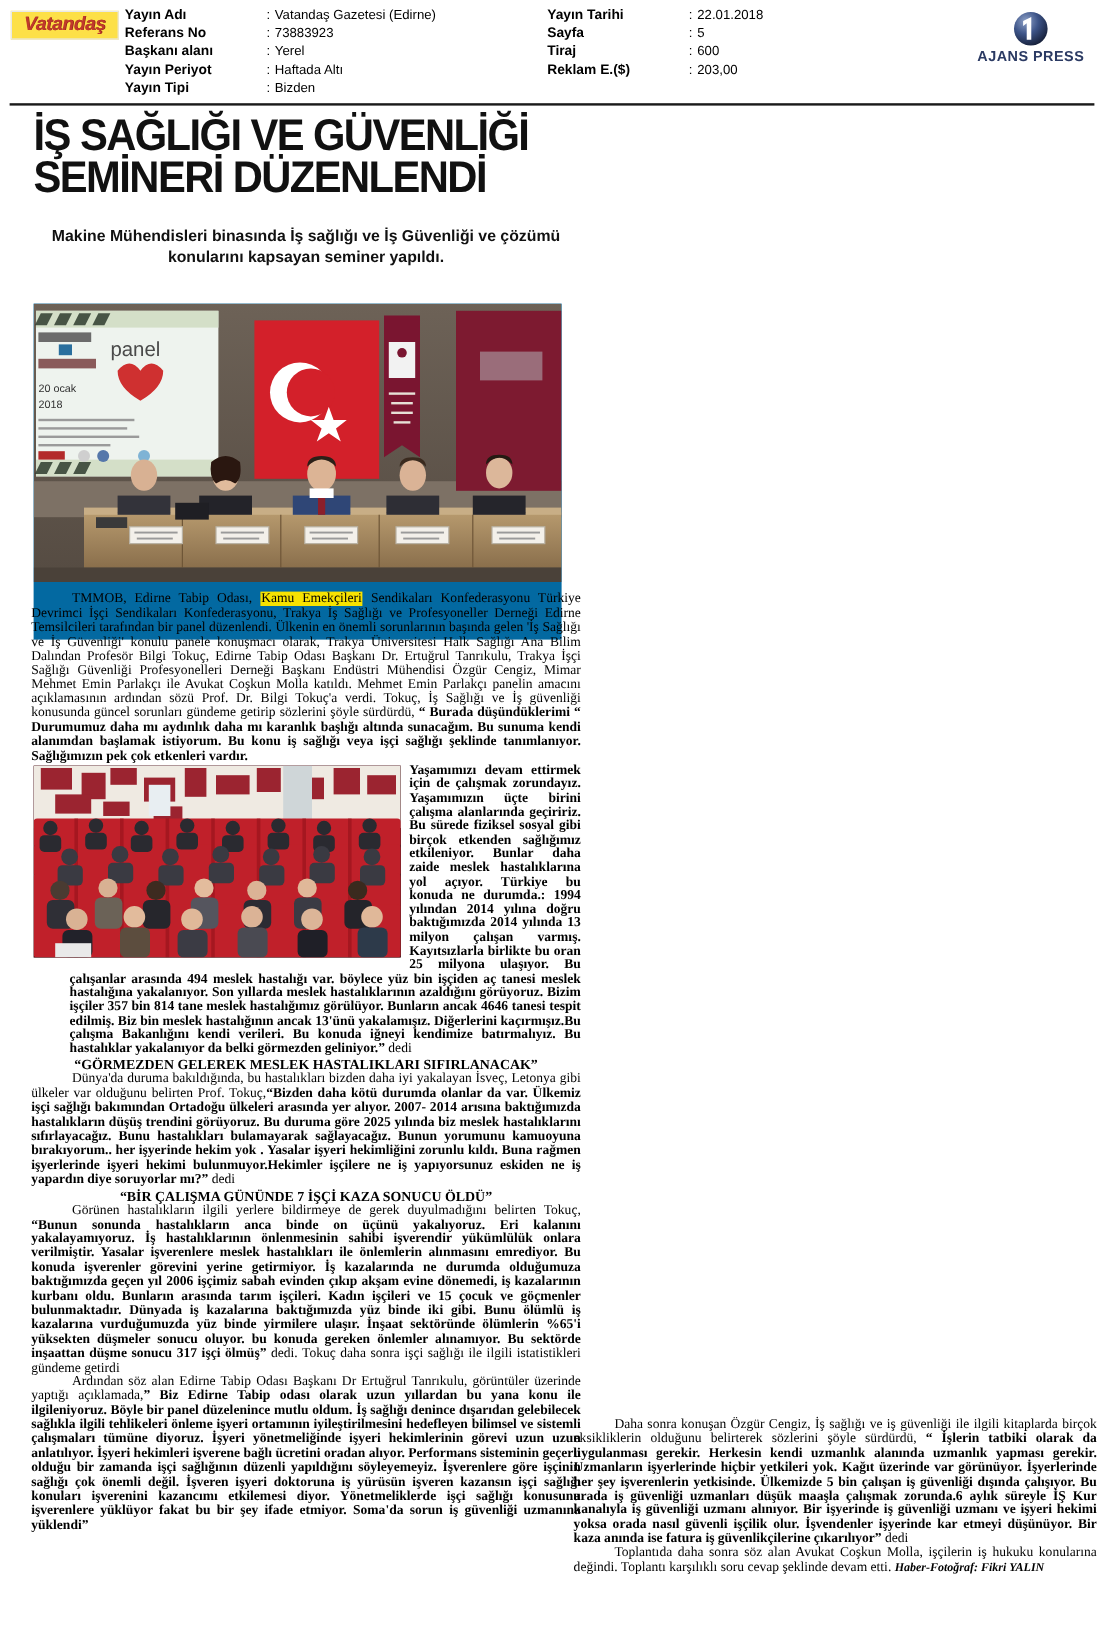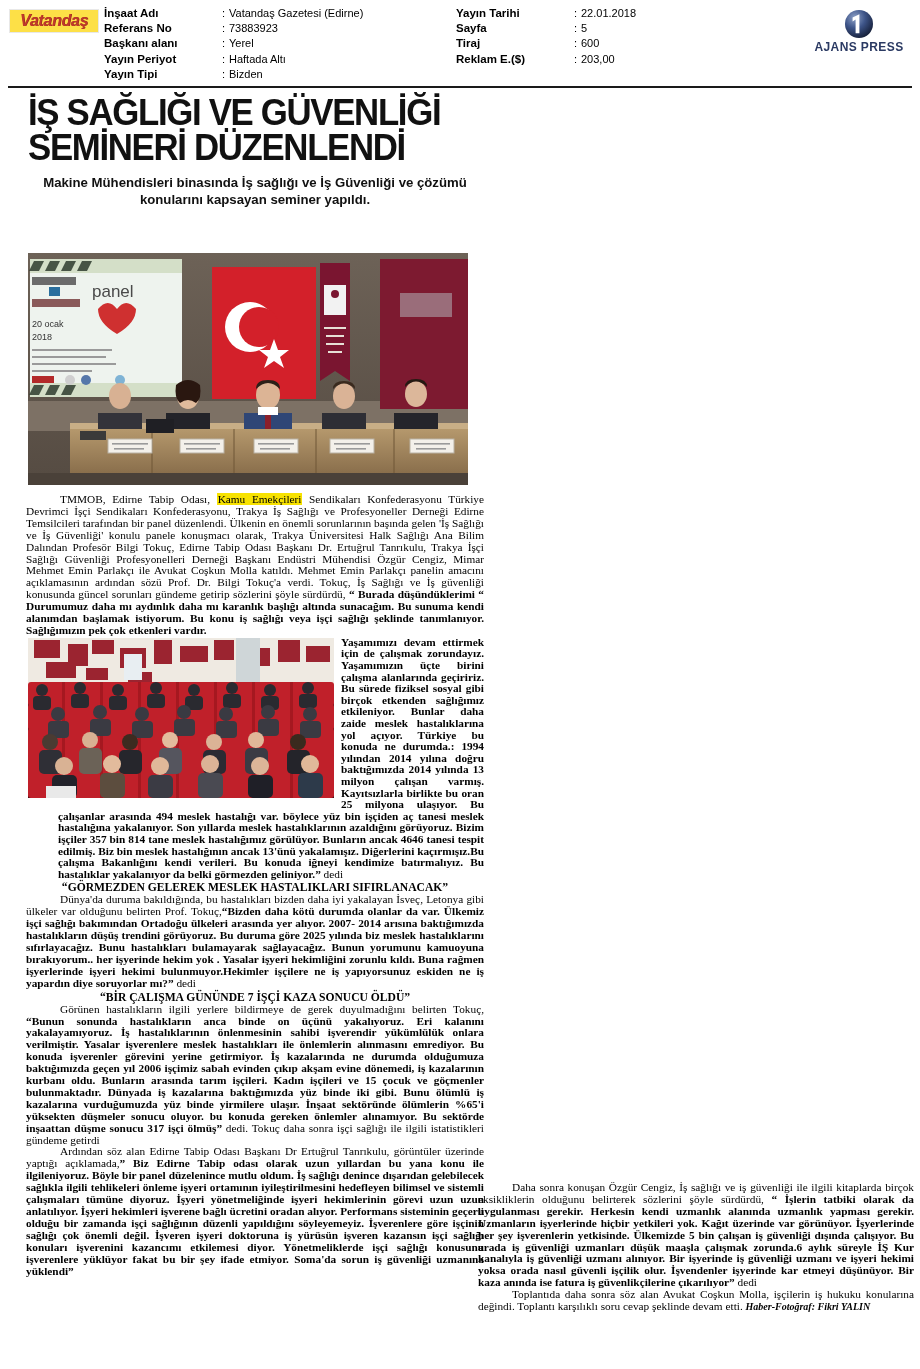--- a/index.html
+++ b/index.html
@@ -124,35 +124,35 @@
     line-height: 0.95;
     letter-spacing: -1.4px;
     transform: scaleX(0.94);
     transform-origin: left top;
     color: #111;
   }
   .headline .l2 { display: block; }
 
   .subhead {
     position: absolute;
-    left: 36px; top: 82px;
+    left: 36px; top: 96px;
     width: 438px;
     font-family: "Liberation Sans", sans-serif;
     font-weight: bold;
     font-size: 13.2px;
     line-height: 1.32;
     text-align: center;
     color: #111;
   }
 
   
   .photo1 {
     position: absolute;
     left: 28px; top: 161px;
-    width: 440px; height: 232px;
+    width: 440px; height: 280px;
     overflow: hidden;
     background: #0369a1;
   }
 
   
   .col-left {
     position: absolute;
     left: 26px; top: 402px;
     width: 458px;
   }
@@ -218,21 +218,21 @@
 <div class="clip-header">
 
   <div class="pub-logo">
     <span class="pub-logo-text">Vatandaş</span>
   </div>
 
   <div class="meta-grid">
 
     <div class="meta-col left">
       <div class="meta-row">
-        <span class="meta-label">İnşaat Adı</span>
+        <span class="meta-label">Yayın Adı</span>
         <span class="meta-sep">:</span>
         <span class="meta-value">Vatandaş Gazetesi (Edirne)</span>
       </div>
       <div class="meta-row">
         <span class="meta-label">Referans No</span>
         <span class="meta-sep">:</span>
         <span class="meta-value">73883923</span>
       </div>
       <div class="meta-row">
         <span class="meta-label">Başkanı alanı</span>

